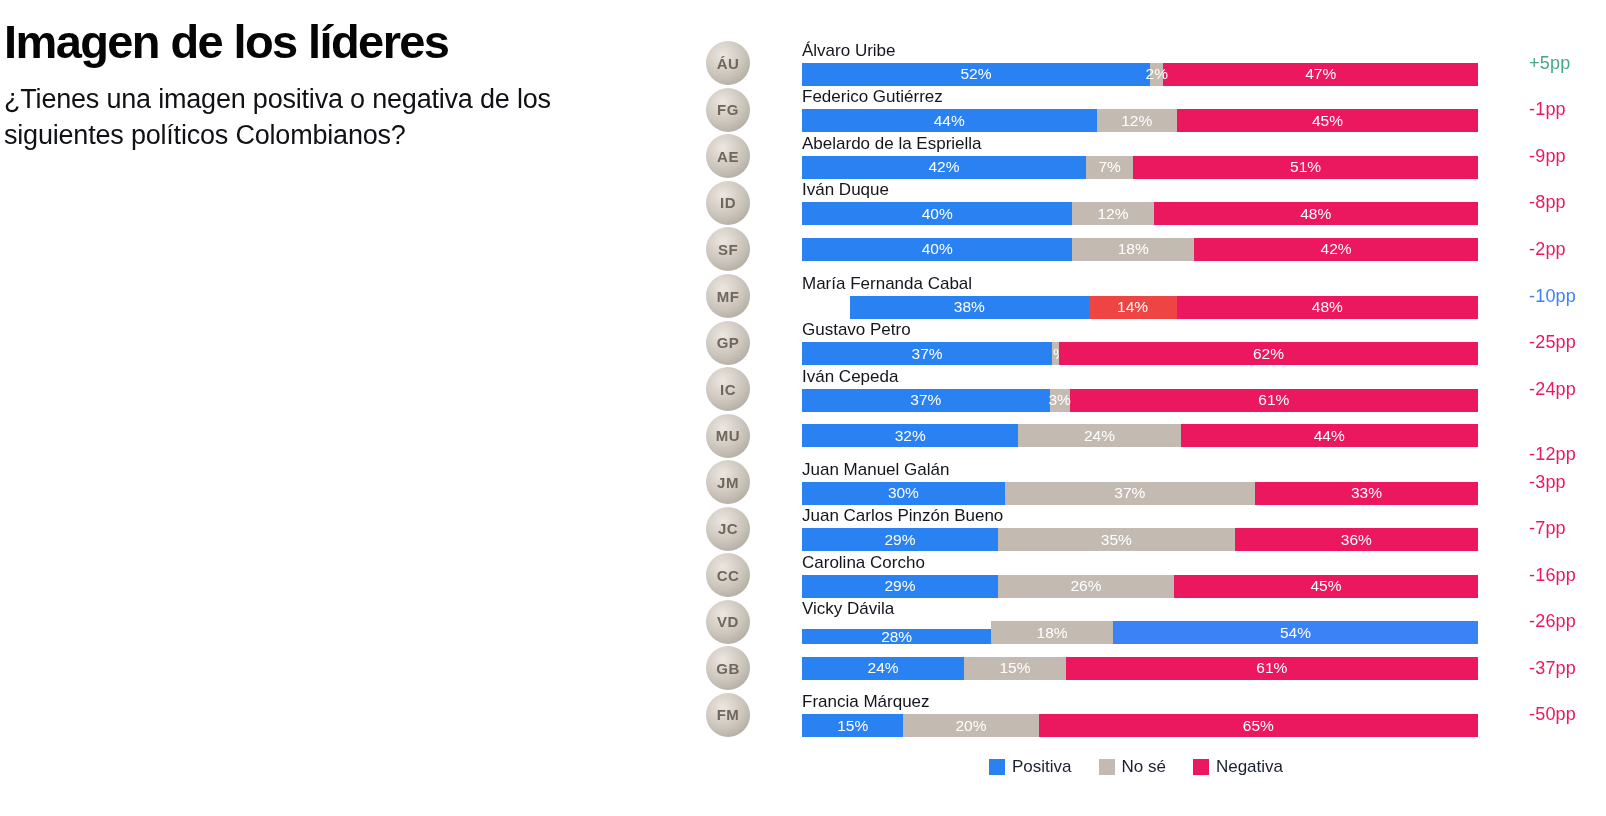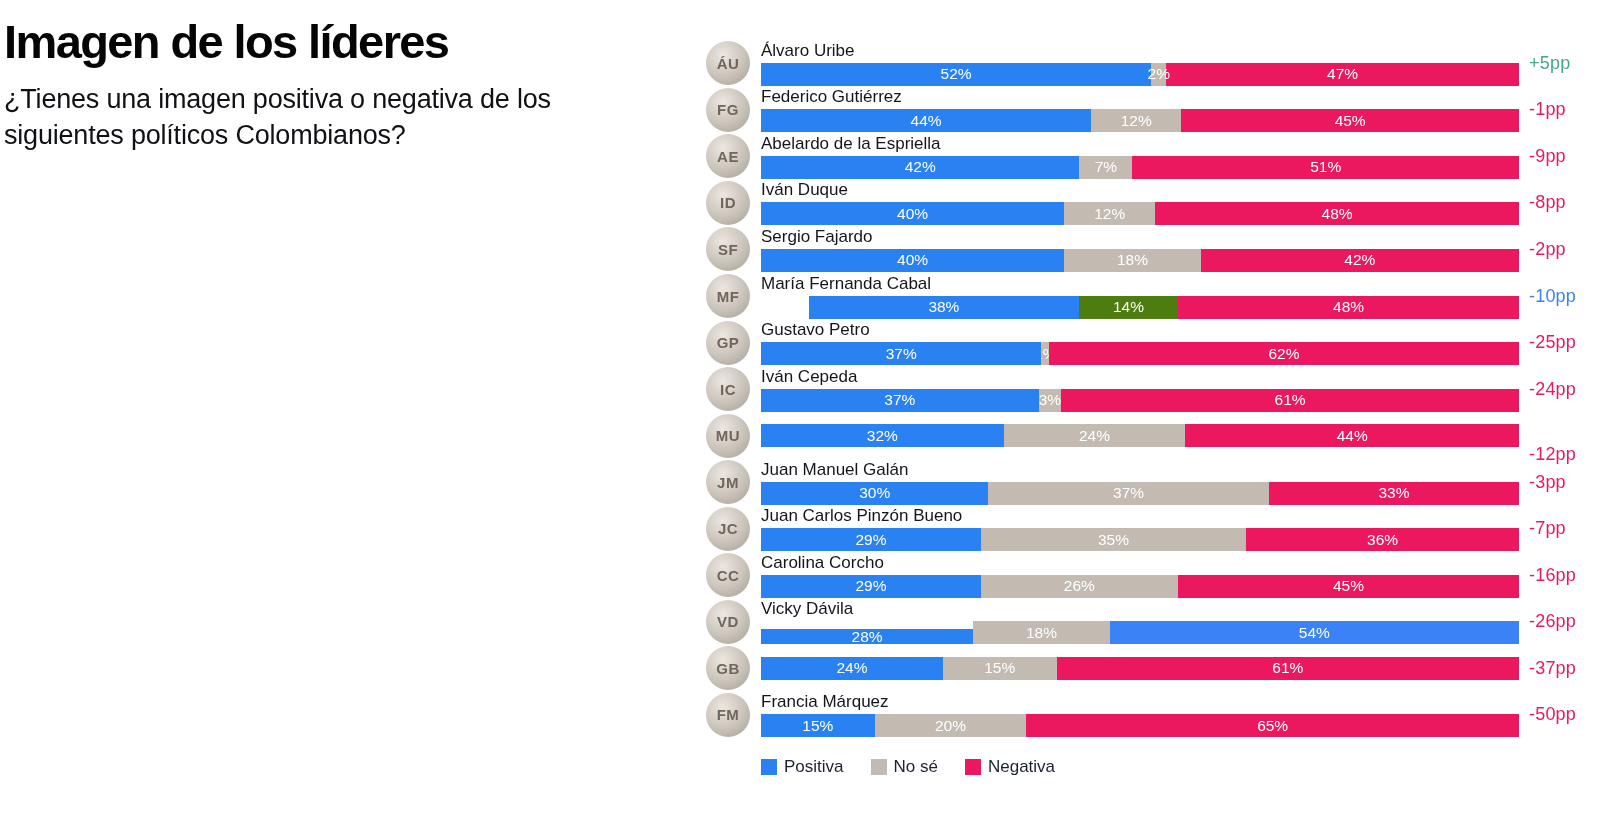--- a/index.html
+++ b/index.html
@@ -10,42 +10,42 @@
   .intro h1{
     margin:0 0 12px 0;font-size:47px;line-height:1.12;font-weight:800;
     letter-spacing:-1.6px;color:#050505;
   }
   .intro .question{
     margin:0;font-size:27px;line-height:1.36;letter-spacing:-0.2px;color:#101114;
   }
 
   
   .chart{position:absolute;left:706px;top:40px;width:892px;}
-  .row{display:flex;align-items:center;height:46.55px;}
+  .row{display:flex;align-items:center;height:46.55px;gap:41px;}
   .avatar{
     flex:none;width:44px;height:44px;border-radius:50%;margin-right:11px;
     background:radial-gradient(circle at 38% 32%, #ece7e1 0%, #c9c2b9 55%, #a39b90 100%);
     display:flex;align-items:center;justify-content:center;
     font-size:15px;font-weight:700;color:#6f675c;letter-spacing:0.5px;
   }
   .row-main{flex:1;min-width:0;}
   .pol-name{font-size:17px;line-height:20px;margin-bottom:2px;color:#13161c;white-space:nowrap;}
   .bar{height:23px;display:flex;width:100%;}
   .seg{position:relative;min-width:0;flex-basis:0;}
   .seg .pct{
     position:absolute;left:50%;top:50%;transform:translate(-50%,-50%);
     color:#ffffff;font-size:15.5px;line-height:1;white-space:nowrap;z-index:2;
   }
   .seg.clip{overflow:hidden;}
   .pp{flex:none;width:69px;padding-left:10px;font-size:18px;letter-spacing:0.2px;white-space:nowrap;}
 
   
   .legend{
     position:absolute;left:761px;top:757px;width:750px;
-    display:flex;justify-content:flex-start;align-items:center;gap:27px;
+    display:flex;justify-content:center;align-items:center;gap:27px;
   }
   .legend-item{display:flex;align-items:center;gap:7px;}
   .legend-swatch{width:16px;height:16px;display:inline-block;}
   .legend-label{font-size:17px;color:#1b2130;}
 </style>
 </head>
 <body>
 
 <div class="intro">
   <h1>
@@ -127,21 +127,20 @@
             <span class="pct">48%</span>
           </div>
       </div>
     </div>
     <div class="pp" style="color: rgb(235, 23, 95);">-8pp</div>
   </div>
 
   <div class="row">
     <div class="avatar">SF</div>
     <div class="row-main">
-      <div class="pol-name">Sergio Fajardo</div>
       <div class="bar">
         <div class="seg" style="flex-grow: 40; background: rgb(42, 130, 242);">
             <span class="pct">40%</span>
           </div>
         <div class="seg" style="flex-grow: 18; background: rgb(195, 187, 178);">
             <span class="pct">18%</span>
           </div>
         <div class="seg" style="flex-grow: 42; background: rgb(235, 23, 95);">
             <span class="pct">42%</span>
           </div>
@@ -151,21 +150,21 @@
   </div>
 
   <div class="row">
     <div class="avatar">MF</div>
     <div class="row-main">
       <div class="pol-name">María Fernanda Cabal</div>
       <div class="bar">
         <div class="seg" style="flex-grow: 38; background: rgb(42, 130, 242); margin-left: 48px;">
             <span class="pct">38%</span>
           </div>
-        <div class="seg" style="flex-grow: 14; background: #4d7c0f;">
+        <div class="seg" style="flex-grow: 14; background: #ef4444;">
             <span class="pct">14%</span>
           </div>
         <div class="seg" style="flex-grow: 48; background: rgb(235, 23, 95);">
             <span class="pct">48%</span>
           </div>
       </div>
     </div>
     <div class="pp" style="color: #3b82f6;">-10pp</div>
   </div>
 

